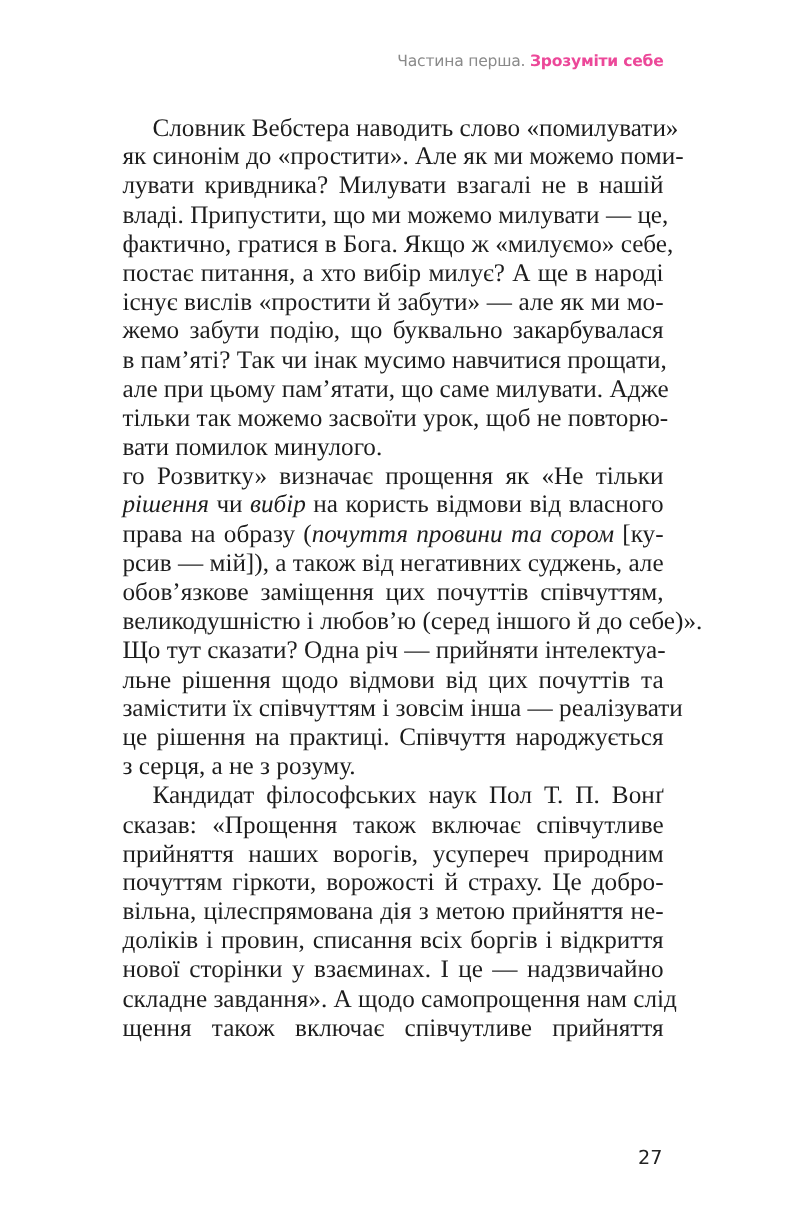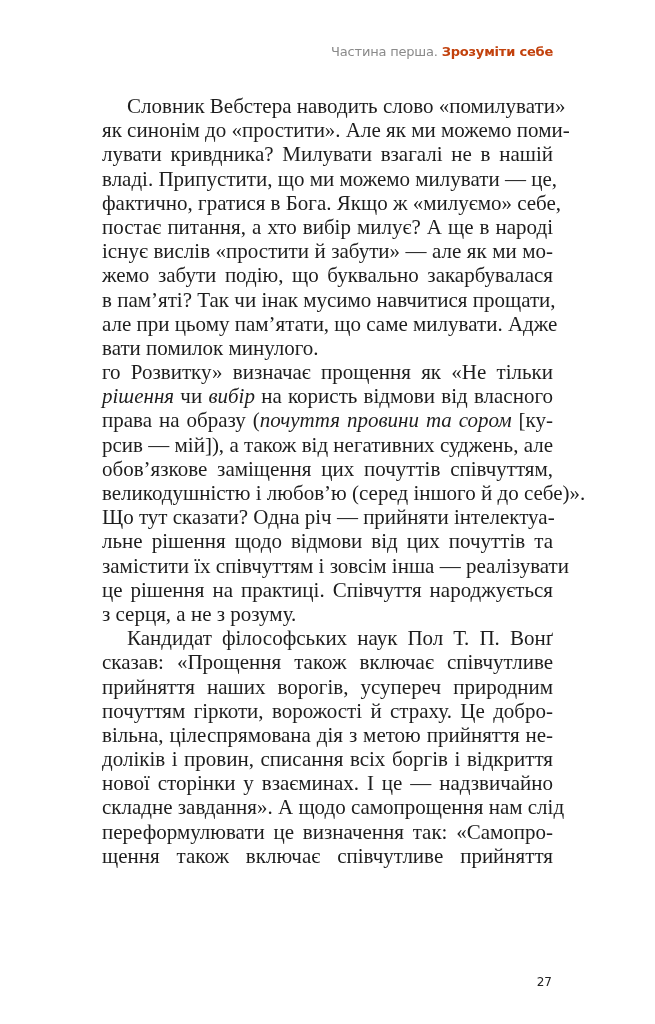--- a/index.html
+++ b/index.html
@@ -4,33 +4,33 @@
 <style>
   html, body { margin: 0; padding: 0; background: #ffffff; }
   body { width: 655px; height: 1024px; position: relative; overflow: hidden; }
   .page { position: absolute; left: 0; top: 0; width: 655px; height: 1024px; background: #fff; }
   .running-head {
     position: absolute; right: 102px; top: 44px;
     font-family: "DejaVu Sans", sans-serif; font-size: 13px; letter-spacing: -0.2px;
     color: #333; white-space: nowrap;
   }
   .running-head .part { color: #8a8a8a; margin-left: 28px; }
-  .running-head .chapter { color: #c2410c; font-weight: bold; }
+  .running-head .chapter { color: #ec4899; font-weight: bold; }
   .body-text {
     position: absolute; left: 102px; top: 94px; width: 451px;
     font-family: "Liberation Serif", serif; font-size: 21px; line-height: 24.2px;
     color: #1d1d1d;
   }
   .line { display: block; height: 24.2px; white-space: nowrap; text-align: justify; text-align-last: justify; }
   .line.last { text-align-last: left; }
   .line.indent { padding-left: 25px; }
   .line i { font-style: italic; }
   .folio {
-    position: absolute; right: 103px; top: 975px;
-    font-family: "DejaVu Sans", sans-serif; font-size: 12px; color: #222;
+    position: absolute; right: 103px; top: 955px;
+    font-family: "DejaVu Sans", sans-serif; font-size: 16px; color: #222;
   }
 </style>
 </head>
 <body>
 
 <div class="page">
   <div class="running-head">
     <span class="part">Частина перша.</span>
     <span class="chapter">Зрозуміти себе</span>
   </div>
@@ -40,20 +40,21 @@
         <span class="line indent"><span>Словник Вебстера наводить слово «помилувати»</span></span>
         <span class="line"><span>як синонім до «простити». Але як ми можемо поми-</span></span>
         <span class="line"><span>лувати кривдника? Милувати взагалі не в нашій</span></span>
         <span class="line"><span>владі. Припустити, що ми можемо милувати — це,</span></span>
         <span class="line"><span>фактично, гратися в Бога. Якщо ж «милуємо» себе,</span></span>
         <span class="line"><span>постає питання, а хто вибір милує? А ще в народі</span></span>
         <span class="line"><span>існує вислів «простити й забути» — але як ми мо-</span></span>
         <span class="line"><span>жемо забути подію, що буквально закарбувалася</span></span>
         <span class="line"><span>в пам’яті? Так чи інак мусимо навчитися прощати,</span></span>
         <span class="line"><span>але при цьому пам’ятати, що саме милувати. Адже</span></span>
+        <span class="line"><span>тільки так можемо засвоїти урок, щоб не повторю-</span></span>
         <span class="line last"><span>вати помилок минулого.</span></span>
       </div>
       <div>
         <span class="line"><span>го Розвитку» визначає прощення як «Не тільки</span></span>
         <span class="line"><i>рішення</i><span> чи </span><i>вибір</i><span> на користь відмови від власного</span></span>
         <span class="line"><span>права на образу (</span><i>почуття провини та сором</i><span> [ку-</span></span>
         <span class="line"><span>рсив — мій]), а також від негативних суджень, але</span></span>
         <span class="line"><span>обов’язкове заміщення цих почуттів співчуттям,</span></span>
         <span class="line"><span>великодушністю і любов’ю (серед іншого й до себе)».</span></span>
         <span class="line"><span>Що тут сказати? Одна річ — прийняти інтелектуа-</span></span>
@@ -64,19 +65,18 @@
       </div>
       <div>
         <span class="line indent"><span>Кандидат філософських наук Пол Т. П. Вонґ</span></span>
         <span class="line"><span>сказав: «Прощення також включає співчутливе</span></span>
         <span class="line"><span>прийняття наших ворогів, усупереч природним</span></span>
         <span class="line"><span>почуттям гіркоти, ворожості й страху. Це добро-</span></span>
         <span class="line"><span>вільна, цілеспрямована дія з метою прийняття не-</span></span>
         <span class="line"><span>доліків і провин, списання всіх боргів і відкриття</span></span>
         <span class="line"><span>нової сторінки у взаєминах. І це — надзвичайно</span></span>
         <span class="line"><span>складне завдання». А щодо самопрощення нам слід</span></span>
-        <span class="line"><span>переформулювати це визначення так: «Самопро-</span></span>
         <span class="line"><span>щення також включає співчутливе прийняття</span></span>
       </div>
     </div>
 
   <div class="folio">27</div>
 </div>
 
 </body></html>

